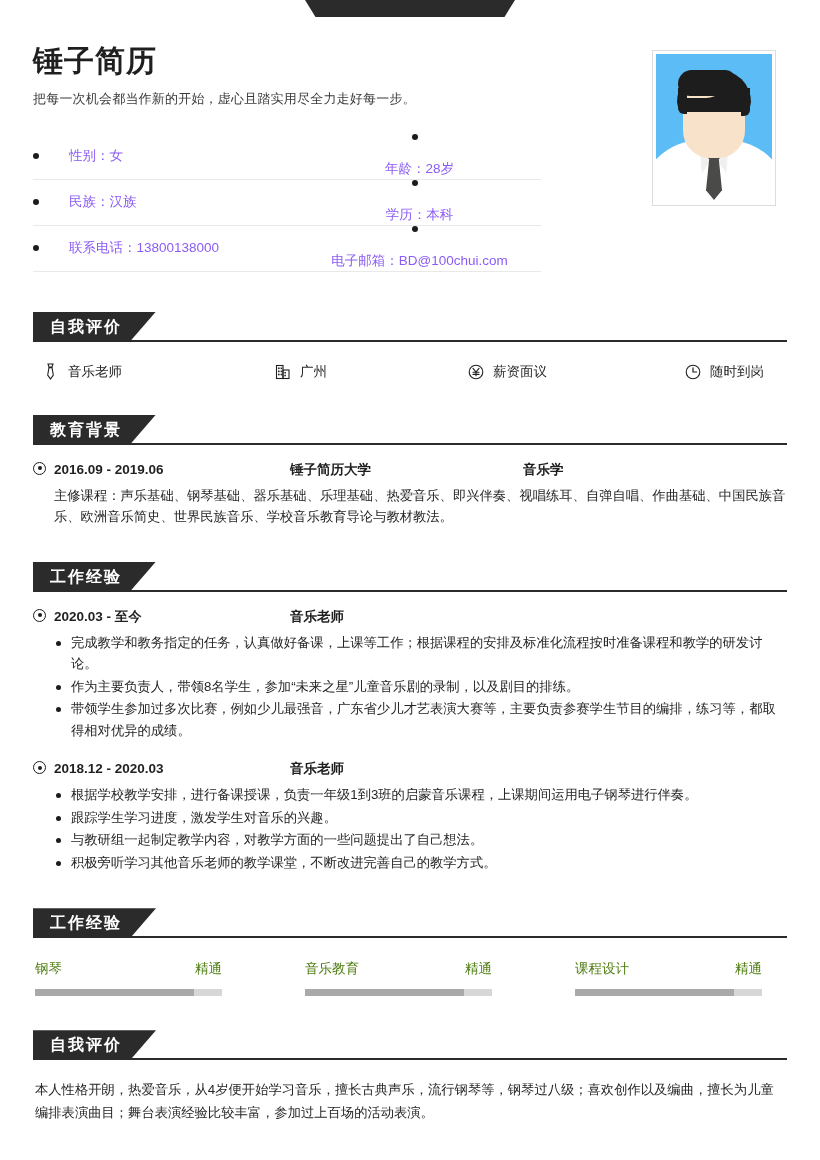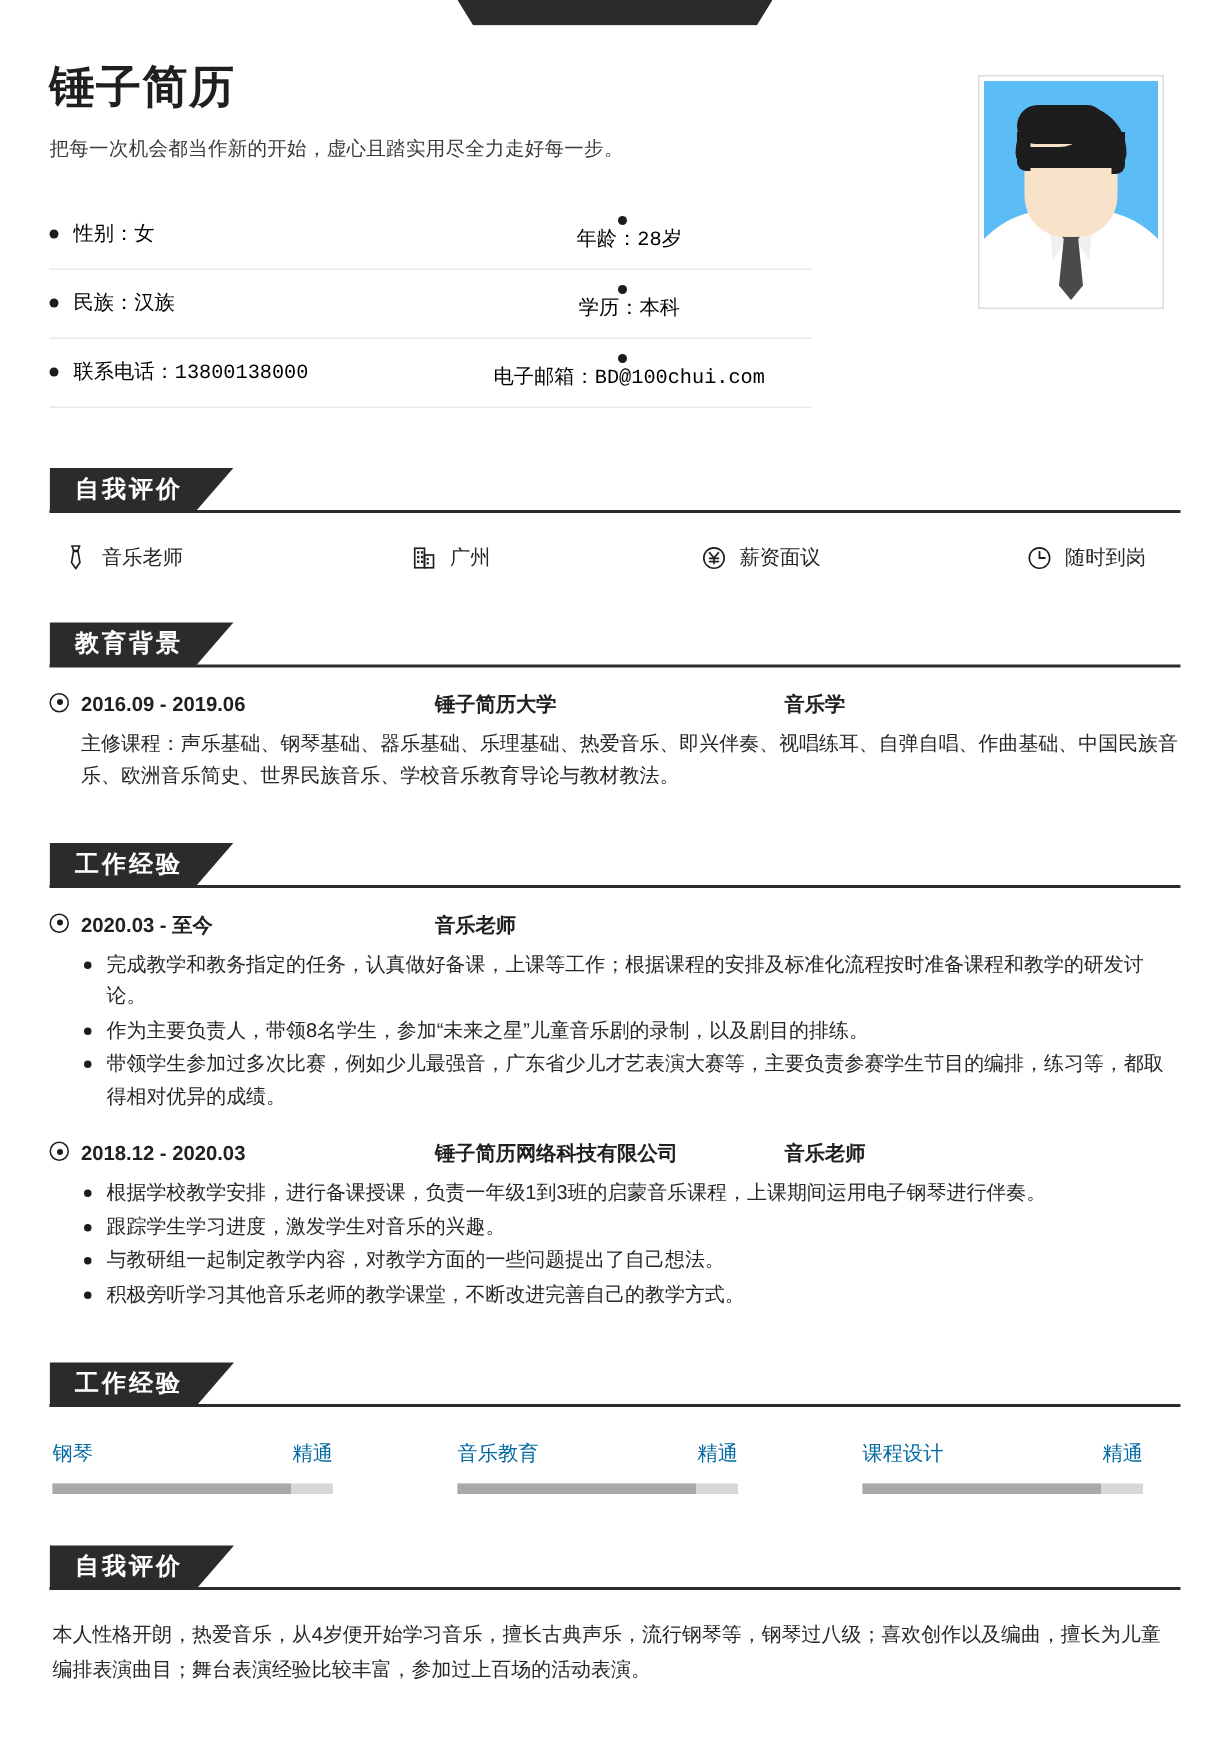--- a/index.html
+++ b/index.html
@@ -30,21 +30,20 @@
     width: 210px;
     height: 17px;
     background: #2b2b2b;
     clip-path: polygon(0 0, 100% 0, 95% 100%, 5% 100%);
   }
 
   
   .header {
     position: relative;
     padding: 44px 33px 0 33px;
-    font-family: Liberation Mono, monospace;
   }
   .name {
     font-size: 30px;
     font-weight: 700;
     letter-spacing: 1px;
     color: #1f1f1f;
     line-height: 1.15;
     margin: 0 0 11px 0;
   }
   .tagline {
@@ -62,21 +61,22 @@
     display: flex;
     border-bottom: 1px solid #e9e9e9;
     height: 45px;
     align-items: center;
   }
   .info-row:last-child { border-bottom: 1px solid #e9e9e9; align-items: center; }
   .info-cell {
     display: flex;
     align-items: center;
     font-size: 13.5px;
-    color: #000000;
+    color: #8b5cf6;
+    gap: 20px;
   }
   .info-cell.c1 { width: 265px; }
   .info-cell.c2 { width: 243px; flex-direction: column; }
   .dot {
     width: 6px;
     height: 6px;
     border-radius: 50%;
     background: #1c1c1c;
     margin-right: 10px;
     flex: 0 0 auto;
@@ -319,21 +319,21 @@
   .skill {
     width: 187px;
     margin-right: 83px;
   }
   .skill:last-child { margin-right: 0; }
   .skill-top {
     display: flex;
     justify-content: space-between;
     align-items: baseline;
     font-size: 13.5px;
-    color: #0369a1;
+    color: #4d7c0f;
     margin-bottom: 11px;
   }
   .skill-bar {
     position: relative;
     height: 7px;
     background: #d7d7d7;
     width: 100%;
   }
   .skill-fill {
     position: absolute;
@@ -516,21 +516,20 @@
           <li>作为主要负责人，带领8名学生，参加“未来之星”儿童音乐剧的录制，以及剧目的排练。</li>
           <li>带领学生参加过多次比赛，例如少儿最强音，广东省少儿才艺表演大赛等，主要负责参赛学生节目的编排，练习等，都取得相对优异的成绩。</li>
         </ul>
       </div>
     </div>
 
     <div class="entry" style="margin-top:19px;">
       <div class="entry-head">
         <span class="ring"></span>
         <span class="e-date">2018.12 - 2020.03</span>
-        <span class="e-org">锤子简历网络科技有限公司</span>
         <span class="e-role">音乐老师</span>
       </div>
       <div class="entry-body">
         <ul class="bullets">
           <li>根据学校教学安排，进行备课授课，负责一年级1到3班的启蒙音乐课程，上课期间运用电子钢琴进行伴奏。</li>
           <li>跟踪学生学习进度，激发学生对音乐的兴趣。</li>
           <li>与教研组一起制定教学内容，对教学方面的一些问题提出了自己想法。</li>
           <li>积极旁听学习其他音乐老师的教学课堂，不断改进完善自己的教学方式。</li>
         </ul>
       </div>

